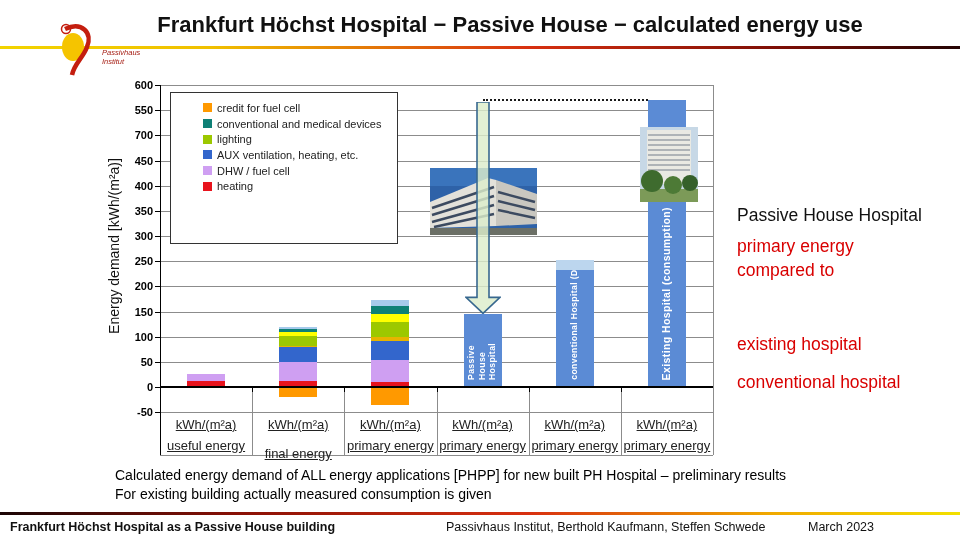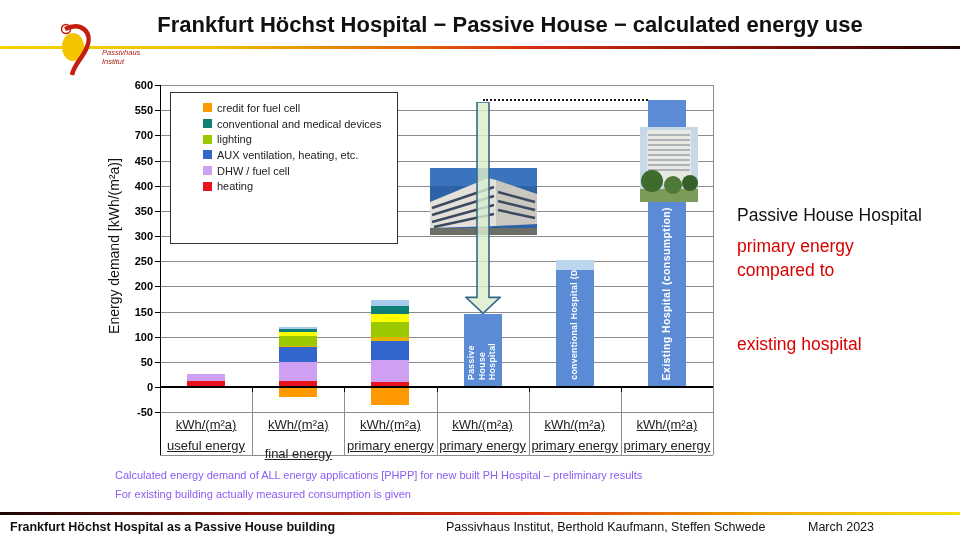--- a/index.html
+++ b/index.html
@@ -40,21 +40,21 @@
   }
   .legend-item{display:flex;align-items:center;height:15.7px;}
   .legend-swatch{width:9px;height:9px;margin-right:5px;flex:0 0 9px;}
   .legend-label{font-size:11px;color:#222;white-space:nowrap;}
   .dashedline{position:absolute;border-top:2px dotted #1a1a1a;z-index:6;}
   .arrow-svg{position:absolute;z-index:6;}
   .photo{position:absolute;z-index:5;}
   .rp{position:absolute;left:737px;font-size:17.5px;white-space:nowrap;}
   .rp-black{color:#111;}
   .rp-red{color:#d90000;}
-  .caption{position:absolute;left:115px;top:466px;font-size:11px;color:#8b5cf6;line-height:19px;}
+  .caption{position:absolute;left:115px;top:466px;font-size:14px;color:#000000;line-height:19px;}
   .footer-left{position:absolute;left:10px;top:520px;font-size:12.5px;font-weight:bold;color:#111;}
   .footer-center{position:absolute;left:446px;top:520px;font-size:12.5px;color:#111;}
   .footer-right{position:absolute;left:808px;top:520px;font-size:12.5px;color:#111;}
 </style>
 </head>
 <body>
 
 <div class="slide">
 
   <div class="logo">
@@ -242,20 +242,21 @@
           <span class="legend-swatch" style="background: rgb(232, 19, 29);"></span>
           <span class="legend-label">heating</span>
         </div>
       </div>
     </div>
 
   <div class="rp rp-black" style="top:205px;">Passive House Hospital</div>
   <div class="rp rp-red" style="top:236px;">primary energy</div>
   <div class="rp rp-red" style="top:260px;">compared to</div>
   <div class="rp rp-red" style="top:320px;margin-top:14px;">existing hospital</div>
+  <div class="rp rp-red" style="top:372px;">conventional hospital</div>
 
   <div class="caption">
     <div>Calculated energy demand of ALL energy applications [PHPP] for new built PH Hospital  – preliminary results</div>
     <div>For existing building actually measured consumption is given</div>
   </div>
 
   <div class="rule rule-bottom"></div>
   <div class="footer-left">Frankfurt Höchst Hospital  as a Passive House building</div>
   <div class="footer-center">Passivhaus Institut,  Berthold Kaufmann, Steffen Schwede</div>
   <div class="footer-right">March 2023</div>

